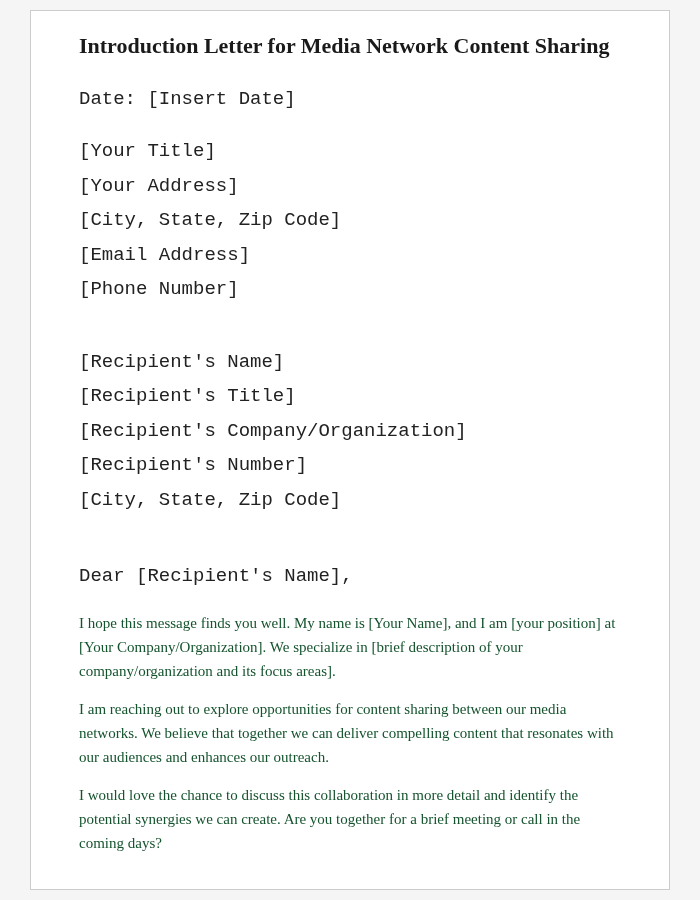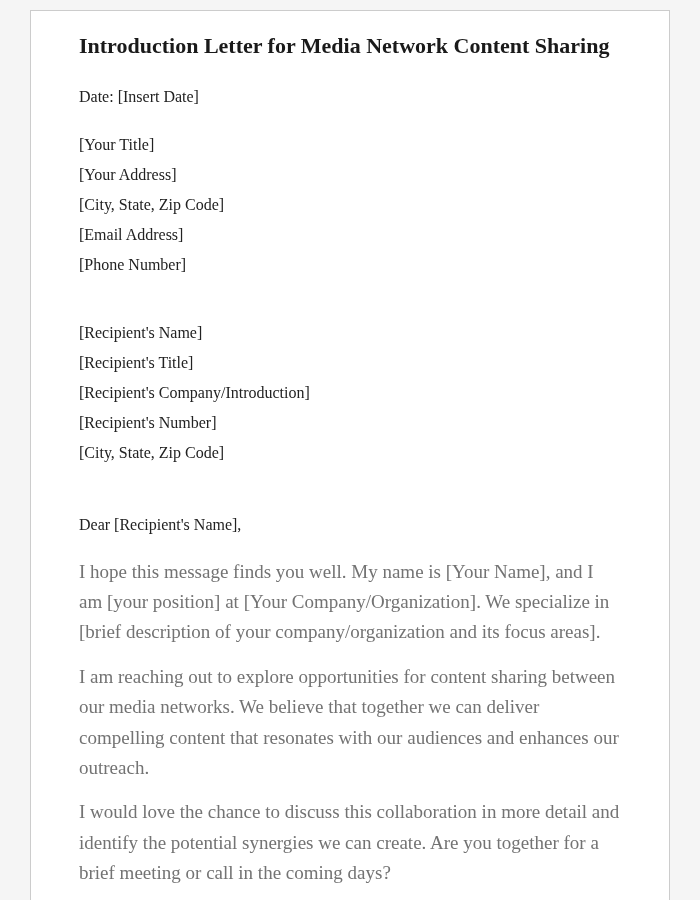--- a/index.html
+++ b/index.html
@@ -41,43 +41,43 @@
       line-height: 1.35;
       margin-bottom: 24px;
       font-family: Georgia, 'Times New Roman', serif;
     }
 
     .sender-block {
       margin-bottom: 8px;
     }
 
     .field-line {
-      font-size: 16px;
+      font-size: 19px;
       color: #222222;
       margin-bottom: 6px;
-      font-family: Liberation Serif, serif;
+      font-family: Liberation Mono, monospace;
       line-height: 1.5;
     }
 
     .spacer {
       height: 18px;
     }
 
     .recipient-block {
       margin-bottom: 8px;
     }
 
     .salutation {
       margin-top: 4px;
       margin-bottom: 20px;
     }
 
     .body-paragraph {
-      font-size: 19px;
-      color: #737373;
+      font-size: 15px;
+      color: #14532d;
       font-family: Georgia, 'Times New Roman', serif;
       line-height: 1.6;
       margin-bottom: 14px;
     }
   </style>
 </head>
 <body>
 
 <div class="page-container">
   <div class="document">
@@ -93,21 +93,21 @@
       <div class="field-line">[Email Address]</div>
       <div class="field-line">[Phone Number]</div>
     </div>
 
     <div class="spacer"></div>
     <div class="spacer"></div>
 
     <div class="recipient-block">
       <div class="field-line">[Recipient's Name]</div>
       <div class="field-line">[Recipient's Title]</div>
-      <div class="field-line">[Recipient's Company/Introduction]</div>
+      <div class="field-line">[Recipient's Company/Organization]</div>
       <div class="field-line">[Recipient's Number]</div>
       <div class="field-line">[City, State, Zip Code]</div>
     </div>
 
     <div class="spacer"></div>
     <div class="spacer"></div>
 
     <div class="salutation field-line">Dear [Recipient's Name],</div>
 
     <p class="body-paragraph">I hope this message finds you well. My name is [Your Name], and I am [your position] at [Your Company/Organization]. We specialize in [brief description of your company/organization and its focus areas].</p>

